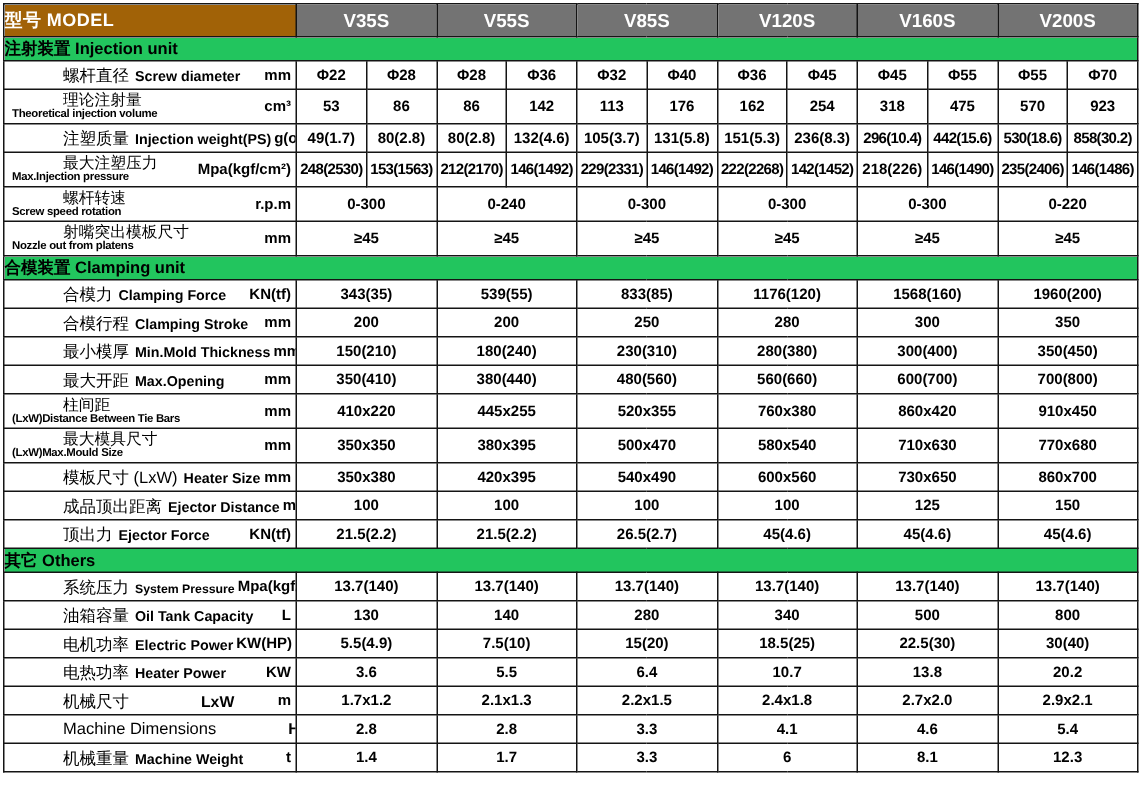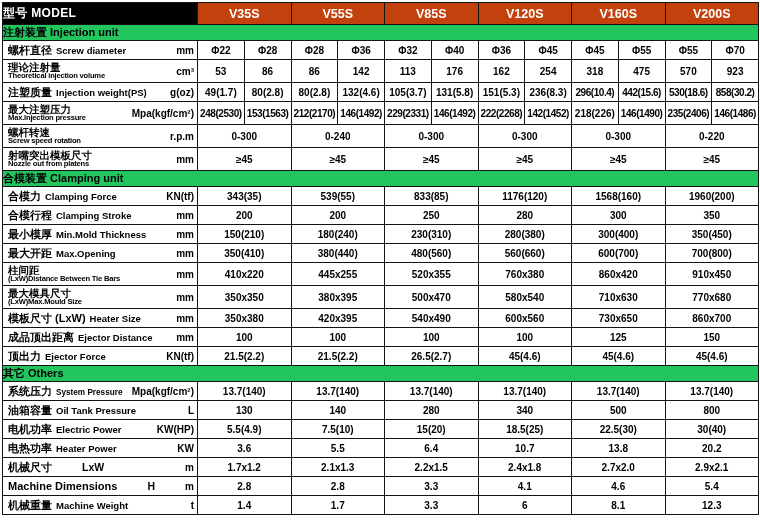--- a/index.html
+++ b/index.html
@@ -5,36 +5,36 @@
   html,body{margin:0;padding:0;background:#ffffff;}
   body{width:760px;height:523px;overflow:hidden;
        font-family:"Liberation Sans","DejaVu Sans",sans-serif;
        -webkit-font-smoothing:antialiased;}
   table.spec{border-collapse:collapse;table-layout:fixed;width:756px;margin:2px 0 0 2px;}
   table.spec td,table.spec th{border:1px solid #141414;padding:0;overflow:hidden;}
   tr.rhead{height:22px;}
   tr.rsec{height:15px;}
   tr.rreg{height:19px;}
   tr.rtall{height:23px;}
-  th.model-label{background:#000000;color:#ffffff;text-align:left;font-size:12px;
+  th.model-label{background:#a16207;color:#ffffff;text-align:left;font-size:12px;
                  font-weight:bold;padding-left:5px;letter-spacing:.3px;}
-  th.model-cell{background:#c2410c;color:#ffffff;text-align:center;font-size:12.5px;
+  th.model-cell{background:#737373;color:#ffffff;text-align:center;font-size:12.5px;
                 font-weight:bold;}
   td.section-cell{background:#22c55e;color:#000;text-align:left;font-size:11px;
                   font-weight:bold;padding-left:5px;}
   td.label-cell{background:#fff;}
   .lblwrap{display:flex;justify-content:space-between;align-items:center;
            padding:0 3px 0 5px;min-height:100%;}
   .lblleft{display:flex;align-items:baseline;gap:4px;white-space:nowrap;}
   .stacked .lblleft{display:block;line-height:1;}
-  .lbl-cn{font-size:11px;font-weight:bold;color:#000;white-space:nowrap;}
+  .lbl-cn{font-size:11px;font-weight:normal;color:#000;white-space:nowrap;margin-left:34px;}
   .lbl-en{font-size:9.5px;font-weight:bold;color:#000;white-space:nowrap;}
   .stacked .lbl-cn{font-size:10.5px;display:block;line-height:10px;}
   .stacked .lbl-en{font-size:7.6px;display:block;line-height:8px;letter-spacing:-0.2px;}
-  .gaplbl .lbl-en{margin-left:26px;font-size:10.5px;}
+  .gaplbl .lbl-en{margin-left:44px;font-size:10.5px;}
   .unit{font-size:10px;font-weight:bold;color:#000;white-space:nowrap;padding-left:2px;}
   td.val{background:#fff;text-align:center;font-size:10px;font-weight:bold;color:#000;
          white-space:nowrap;}
   td.val.narrow{font-size:10px;letter-spacing:-0.45px;}
   td.no-bb{border-bottom-style:hidden;}
 </style>
 </head>
 <body>
 
 <table class="spec">
@@ -355,21 +355,21 @@
         <td class="val" colspan="2">13.7(140)</td>
         <td class="val" colspan="2">13.7(140)</td>
         <td class="val" colspan="2">13.7(140)</td>
         <td class="val" colspan="2">13.7(140)</td>
       </tr>
       <tr class="rreg">
         <td class="label-cell">
           <div class="lblwrap">
             <div class="lblleft">
               <span class="lbl-cn">油箱容量</span>
-              <span class="lbl-en">Oil Tank Pressure</span>
+              <span class="lbl-en">Oil Tank Capacity</span>
             </div>
             <span class="unit">L</span>
           </div>
         </td>
         <td class="val" colspan="2">130</td>
         <td class="val" colspan="2">140</td>
         <td class="val" colspan="2">280</td>
         <td class="val" colspan="2">340</td>
         <td class="val" colspan="2">500</td>
         <td class="val" colspan="2">800</td>

